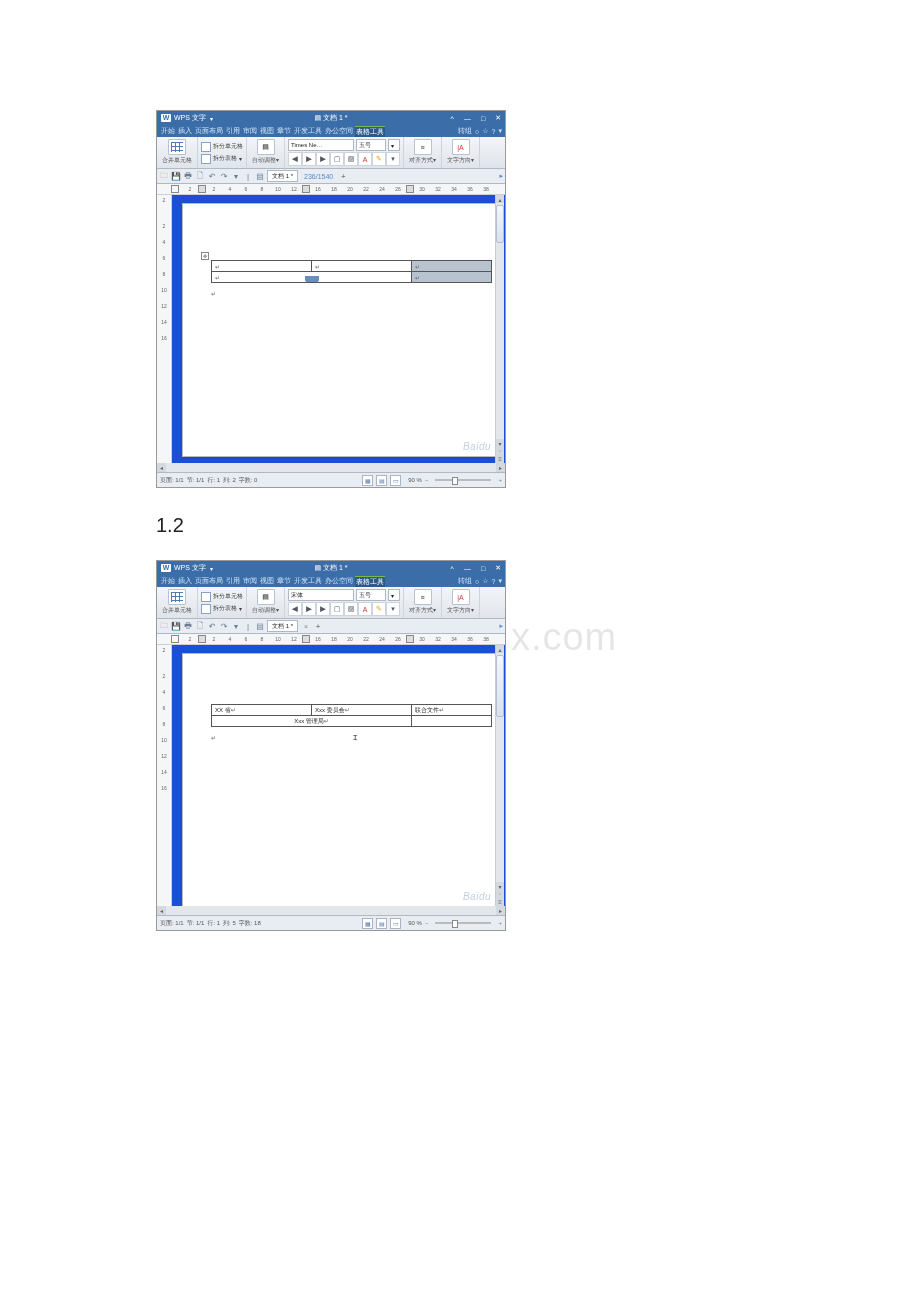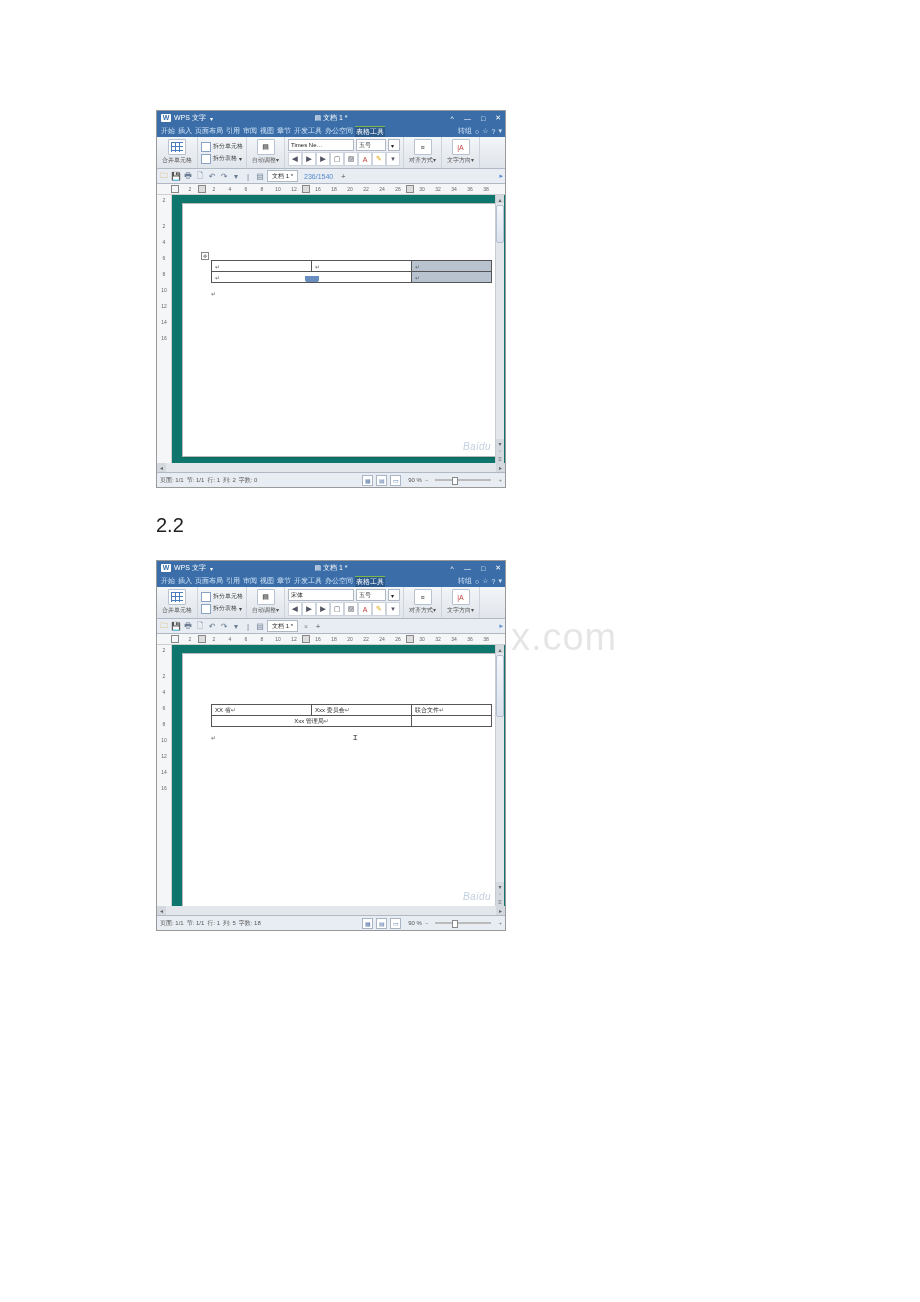--- a/index.html
+++ b/index.html
@@ -37,21 +37,21 @@
 .doctab .tabname{background:#fff;border:1px solid #b0b8c4;padding:0 4px;height:10px;font-size:6px;display:flex;align-items:center}
 .doctab .maxcount{color:#5588cc;font-size:7px;margin-left:4px}
 .doctab .x{color:#888;margin-left:4px}
 .doctab .plus{color:#888;margin-left:6px;font-weight:bold}
 .ruler{height:10px;background:#f4f6f8;border-bottom:1px solid #cfcfcf;display:flex;align-items:center;padding-left:14px;gap:0;font-size:5px;color:#666;overflow:hidden;white-space:nowrap}
 .ruler .rl{display:inline-block;width:6px;height:6px;border:1px solid #888;margin-right:3px}
 .ruler .num{display:inline-block;width:16px;text-align:center}
 .ruler .marker{display:inline-block;width:6px;height:6px;background:#ddd;border:1px solid #888}
 .canvas{height:268px;display:flex;background:#dadde0;position:relative}
 .vruler{width:14px;background:#f4f6f8;border-right:1px solid #cfcfcf;display:flex;flex-direction:column;align-items:center;font-size:5px;color:#666;padding-top:2px;gap:10px}
-.pagearea{flex:1;position:relative;background:#0f766e;padding:8px 0 0 10px}
+.pagearea{flex:1;position:relative;background:#1d4ed8;padding:8px 0 0 10px}
 .paper{width:312px;height:252px;background:#fff;border:1px solid #bbb;box-shadow:1px 1px 2px rgba(0,0,0,.15);position:relative}
 .tbl{position:absolute;left:28px;top:56px;border-collapse:collapse;font-size:6px}
 .tbl td{border:1px solid #555;height:11px;padding:0 3px;vertical-align:middle;box-sizing:border-box}
 .tbl .c1{width:100px}
 .tbl .c2{width:100px}
 .tbl .c3{width:80px}
 .sel{background:#b9c3d0}
 .pmark{font-size:6px;color:#666}
 .handle{position:absolute;left:18px;top:48px;width:6px;height:6px;border:1px solid #888;display:flex;align-items:center;justify-content:center;font-size:5px;color:#666}
 .rscroll{position:absolute;right:1px;top:0;bottom:0;width:8px;background:#e3e6ea;border-left:1px solid #c7ccd3;display:flex;flex-direction:column}
@@ -271,21 +271,21 @@
       <span class="sicon">▭</span>
       <span class="zoom">90 %</span>
       <span class="zp">−</span>
       <div class="slider">
           <div class="knob"></div>
         </div>
       <span class="zp">+</span>
     </div>
   </div>
 
-  <div class="bodytext sectnum">2.2</div>
+  <div class="bodytext sectnum">1.2</div>
 
   <div class="bigwm">www.bddoc.x.com</div>
 
   <div class="shot">
     <div class="titlebar">
       <span class="wlogo">W</span>
       <span class="appname">WPS 文字</span>
       <span class="dd">▾</span>
       <span class="doctitle">
         <span>▤</span>

